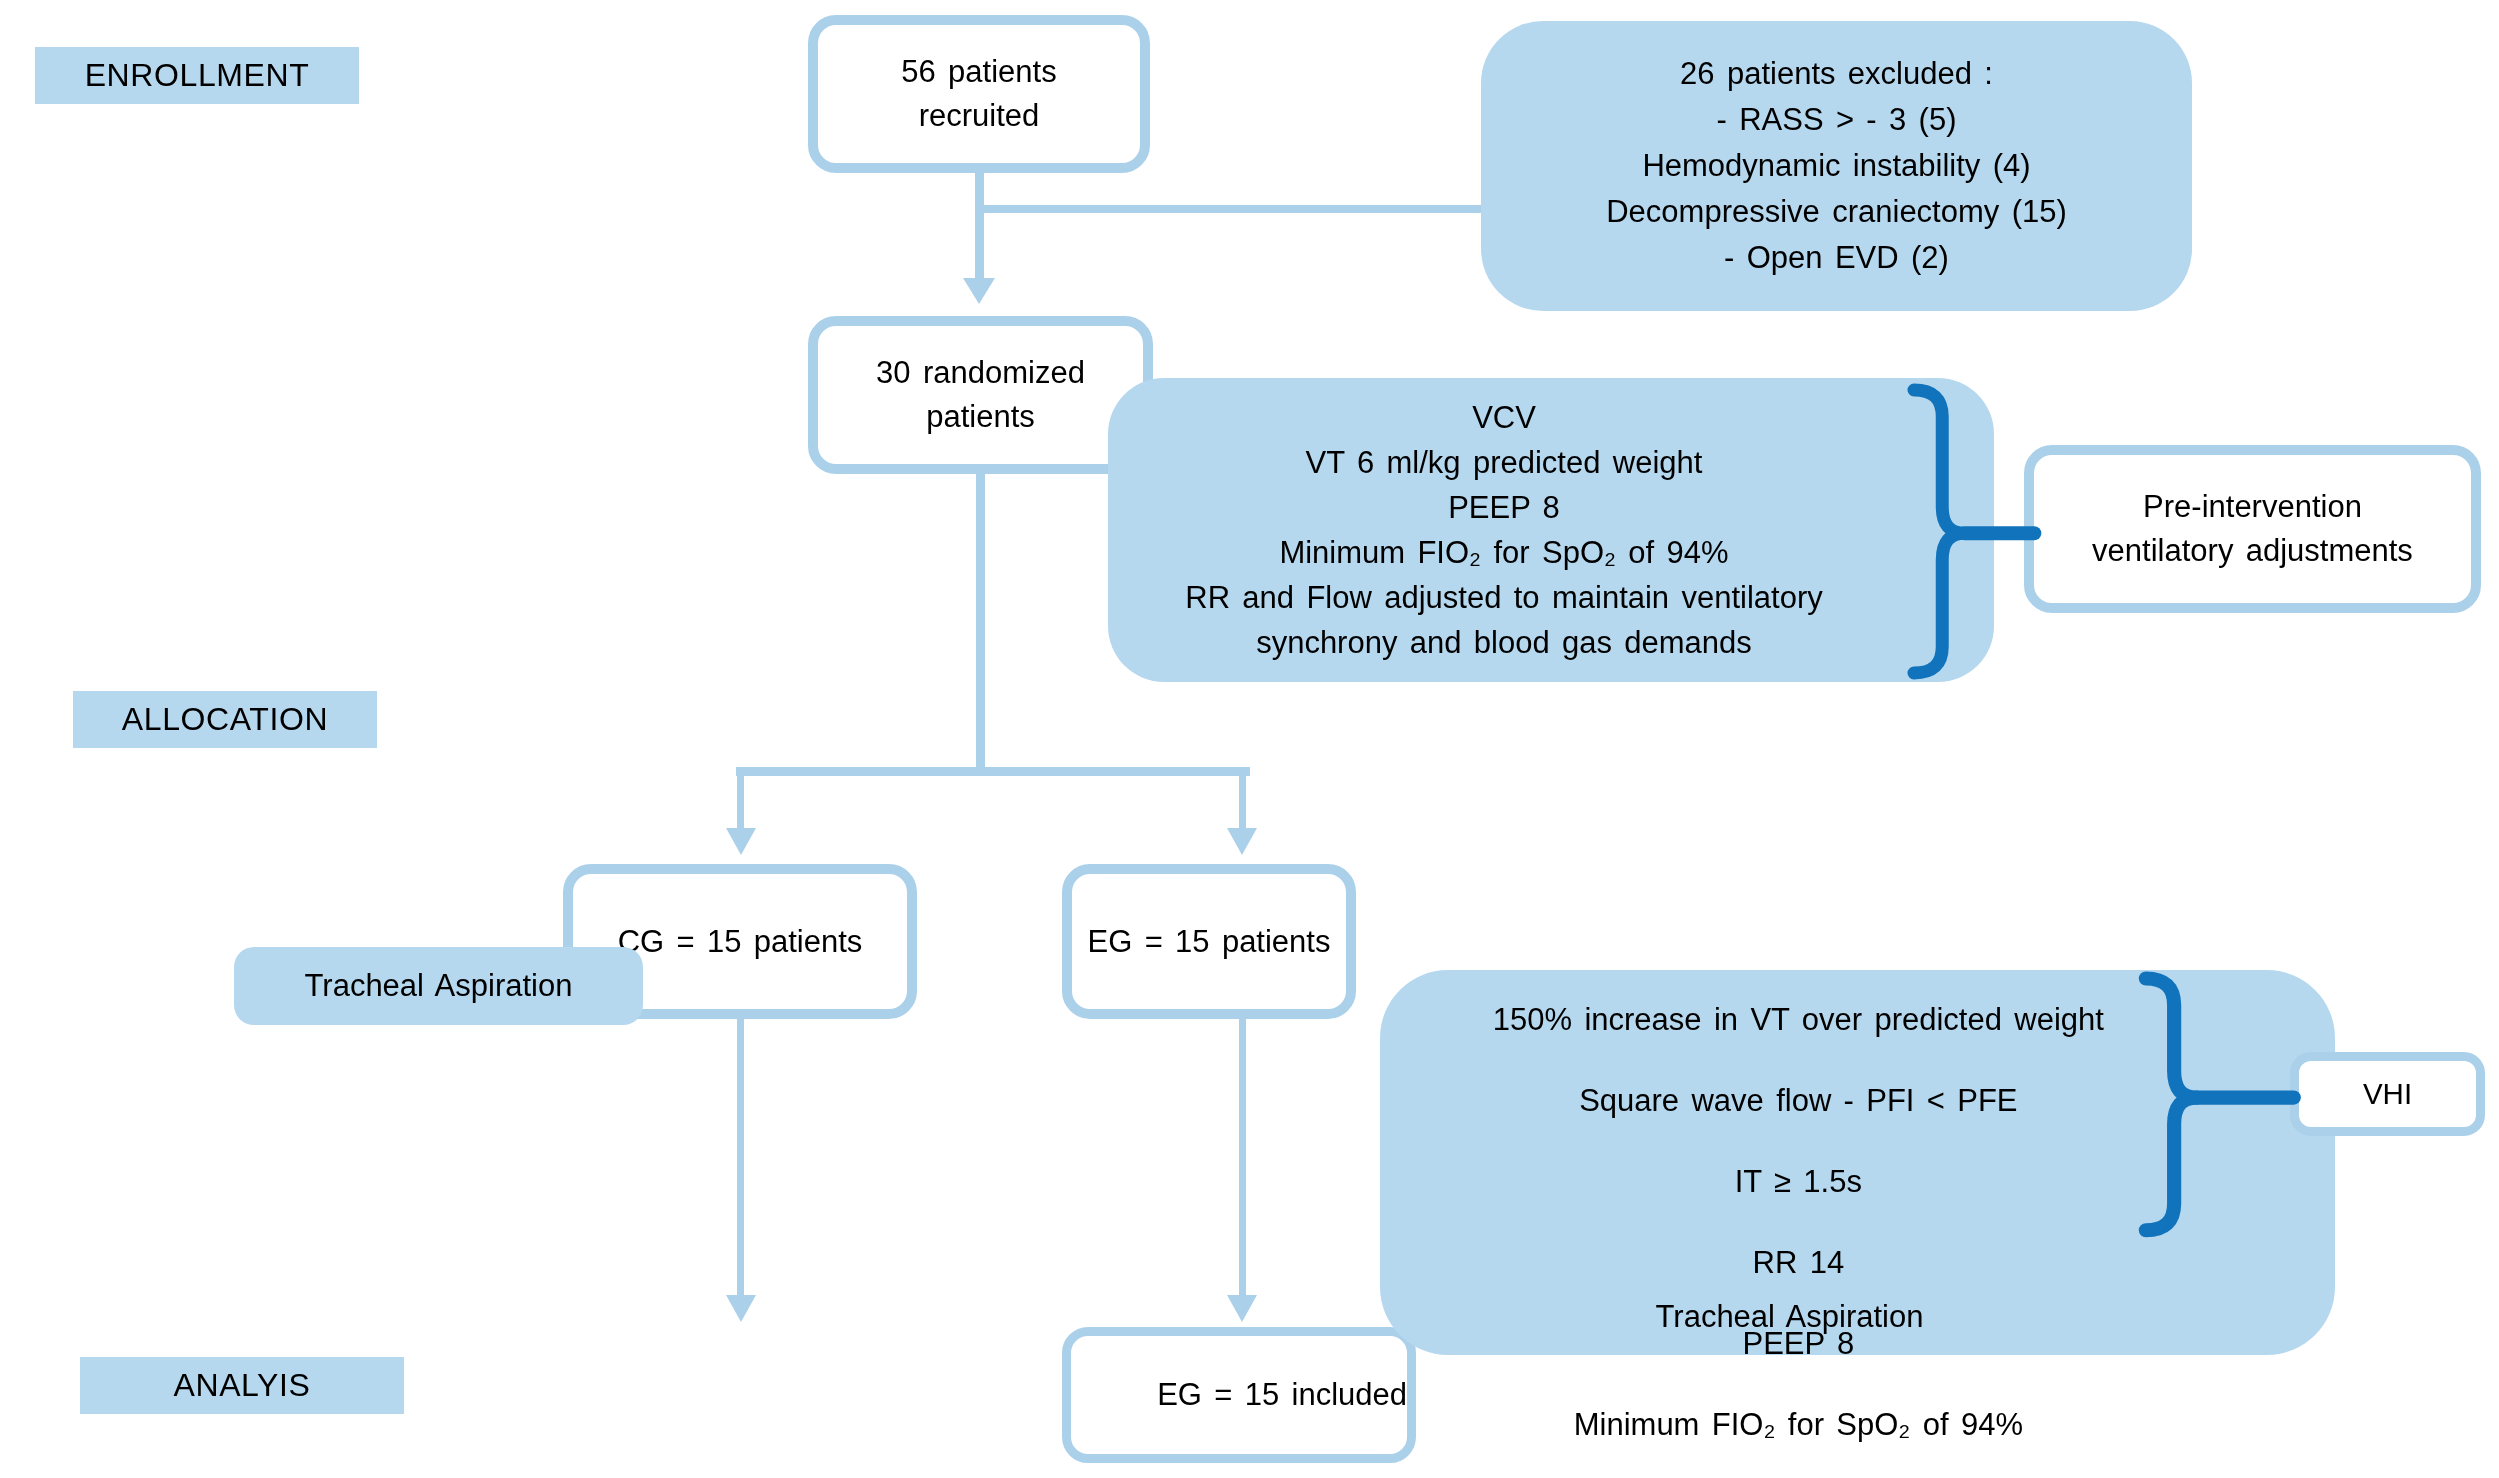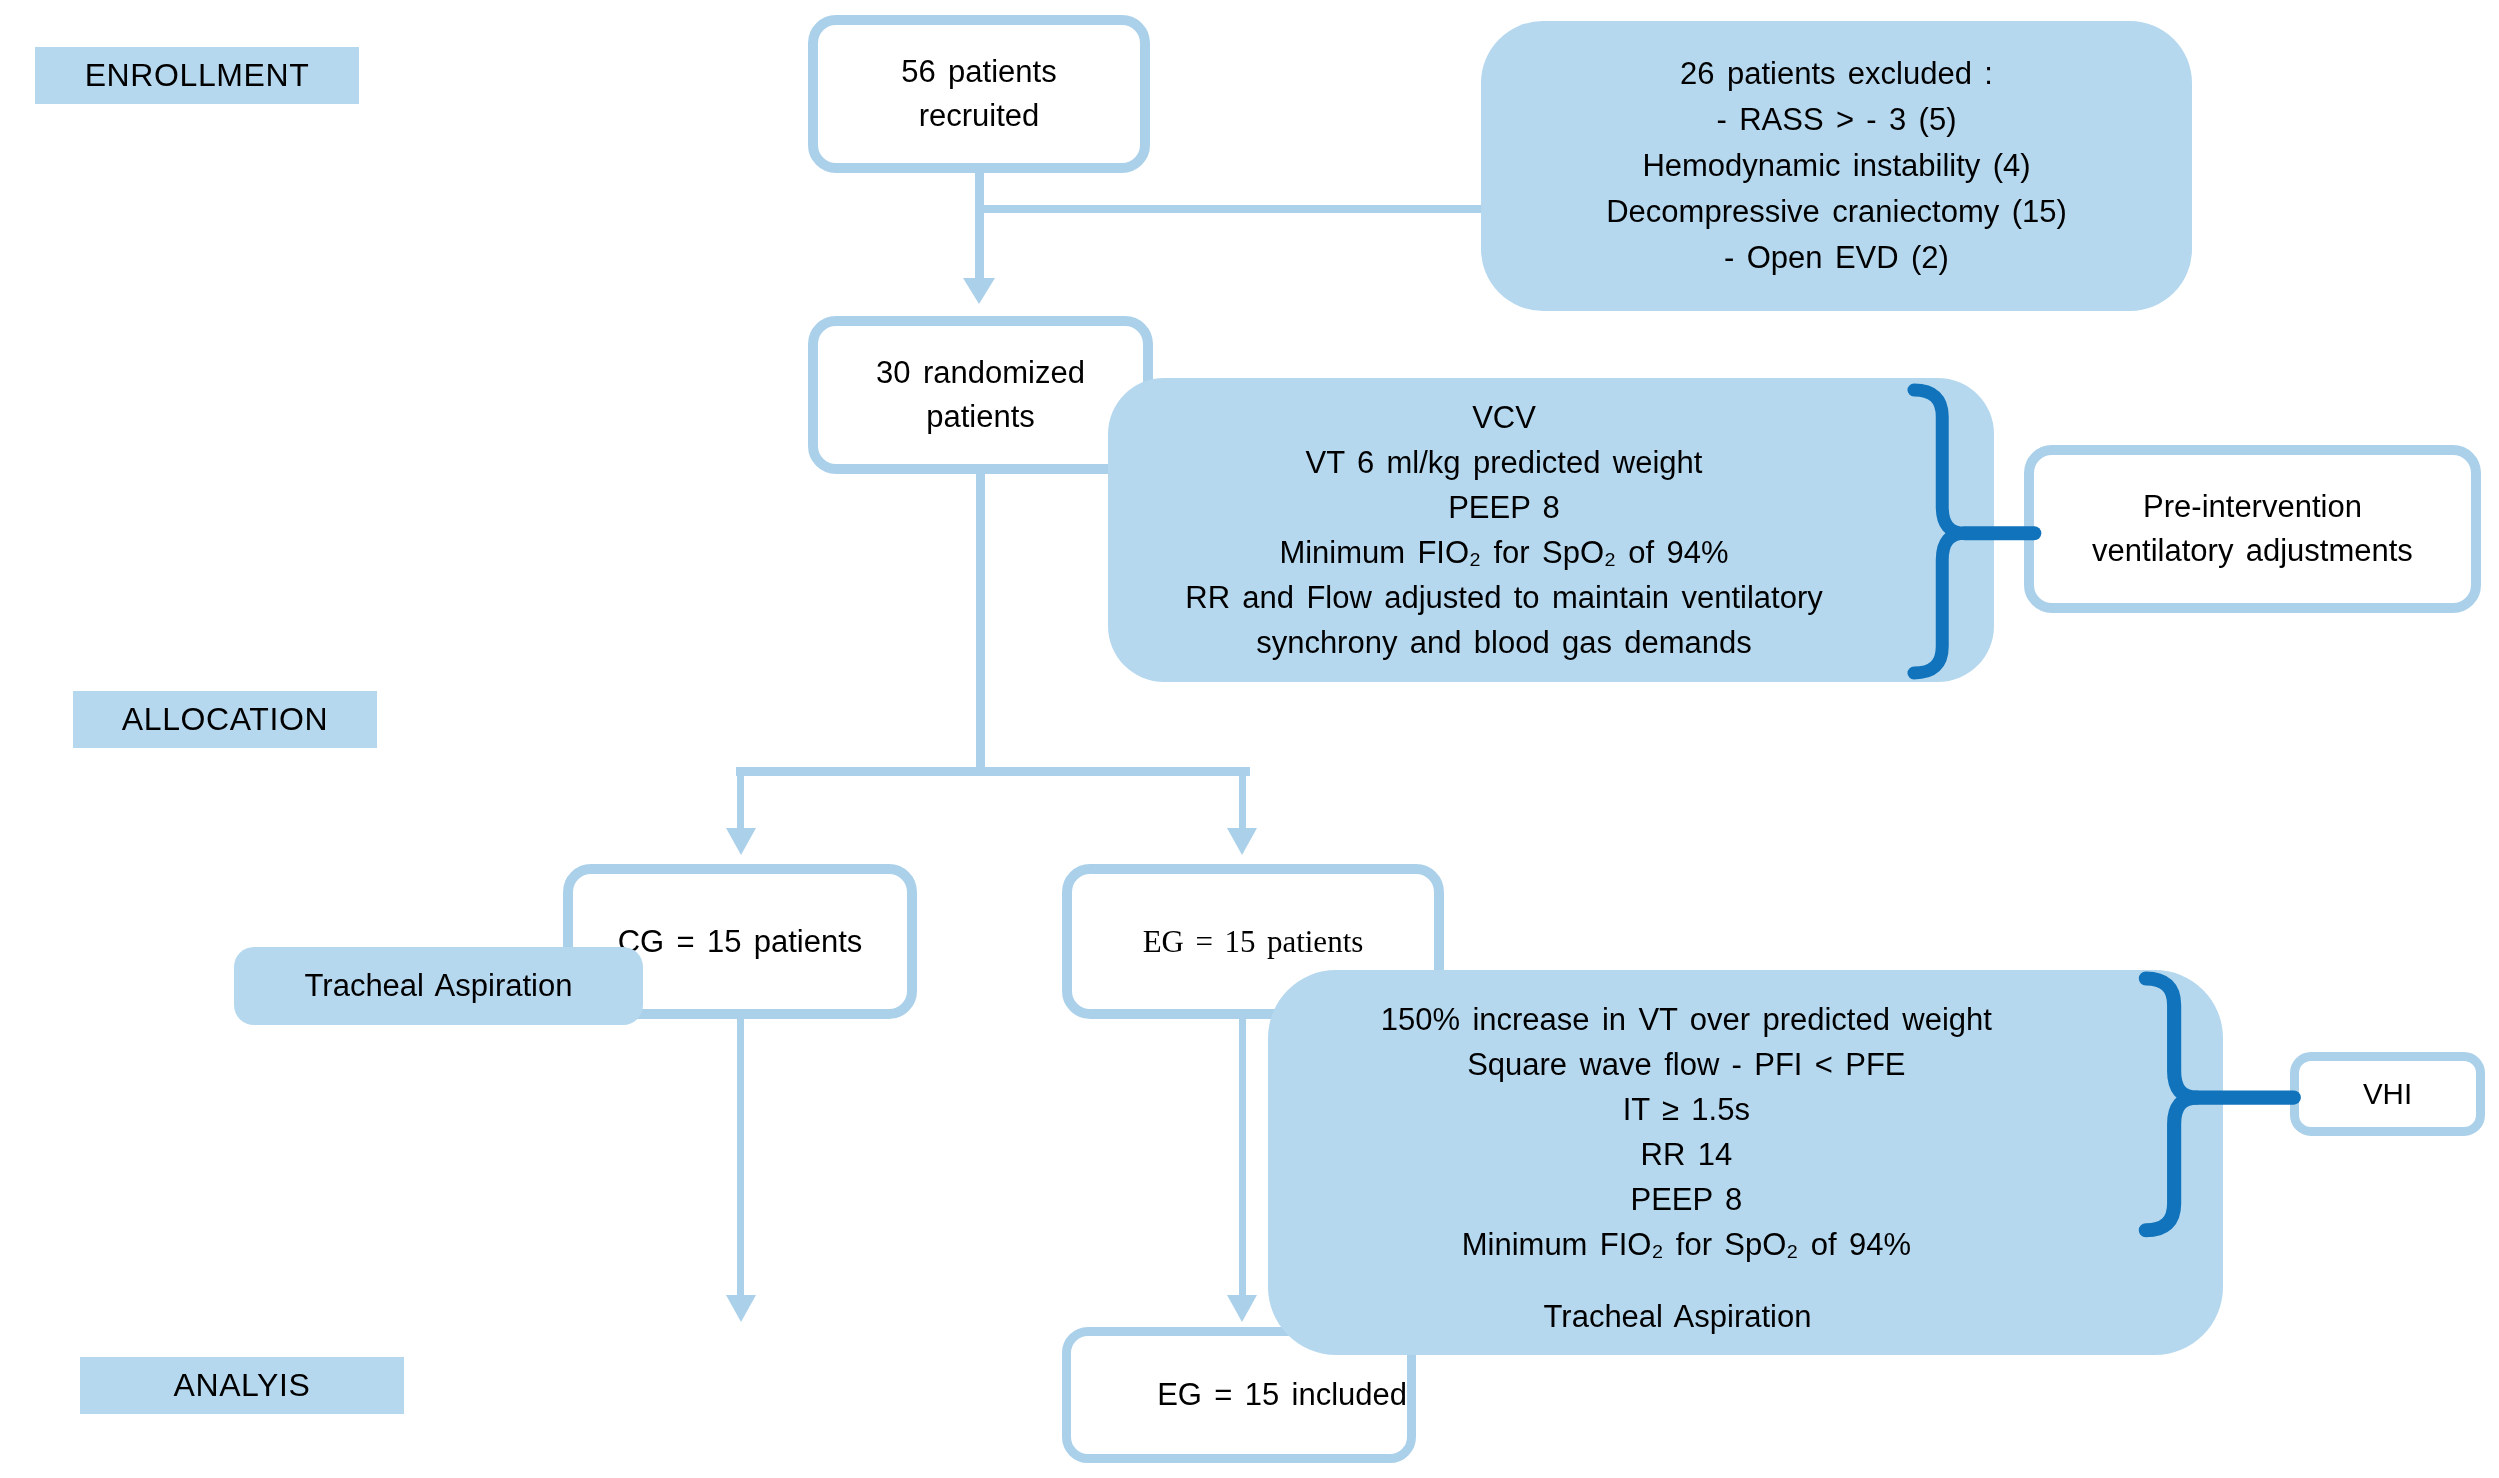--- a/index.html
+++ b/index.html
@@ -84,21 +84,21 @@
 
   <div class="abs wbox" style="left:808px;top:316px;width:345px;height:158px;">
     <div class="line-row">30 randomized</div>
     <div class="line-row">patients</div>
   </div>
 
   <div class="abs wbox" style="left:563px;top:864px;width:354px;height:155px;">
     <div class="line-row">CG = 15 patients</div>
   </div>
 
-  <div class="abs wbox" style="left:1062px;top:864px;width:382px;height:155px;font-family:Liberation Serif, serif;">
+  <div class="abs wbox" style="left:1062px;top:864px;width:294px;height:155px;">
     <div class="line-row">EG = 15 patients</div>
   </div>
 
 
   <div class="abs wbox" style="left:1062px;top:1327px;width:354px;height:136px;border-width:9.4px;border-radius:26px;align-items:flex-end;">
     <div class="line-row">EG = 15 included</div>
   </div>
 
   <div class="abs fbox" style="left:1481px;top:20.6px;width:711px;height:290px;border-radius:62px;">
     <div class="line-row">26 patients excluded :</div>
@@ -110,21 +110,21 @@
 
   <div class="abs fbox" style="left:1108px;top:378px;width:886px;height:304px;padding-right:94px;line-height:45px;">
     <div class="line-row">VCV</div>
     <div class="line-row">VT 6 ml/kg predicted weight</div>
     <div class="line-row">PEEP 8</div>
     <div class="line-row">Minimum FIO₂ for SpO₂ of 94%</div>
     <div class="line-row">RR and Flow adjusted to maintain ventilatory</div>
     <div class="line-row">synchrony and blood gas demands</div>
   </div>
 
-  <div class="abs fbox" style="left:1268px;top:970px;width:955px;height:385px;border-radius:68px;padding:26.5px 136px 56px 17.7px;line-height:45px;justify-content:flex-start;">
+  <div class="abs fbox" style="left:1380px;top:970px;width:955px;height:385px;border-radius:68px;padding:26.5px 136px 56px 17.7px;line-height:45px;justify-content:flex-start;gap:36px;">
     <div class="line-row">150% increase in VT over predicted weight</div>
     <div class="line-row">Square wave flow - PFI &lt; PFE</div>
     <div class="line-row">IT ≥ 1.5s</div>
     <div class="line-row">RR 14</div>
     <div class="line-row">PEEP 8</div>
     <div class="line-row">Minimum FIO₂ for SpO₂ of 94%</div>
     <div class="abs" style="left:0;right:136px;bottom:16.5px;text-align:center;">Tracheal Aspiration</div>
   </div>
 
   <div class="abs fbox" style="left:234px;top:947px;width:409px;height:78px;border-radius:20px;">

